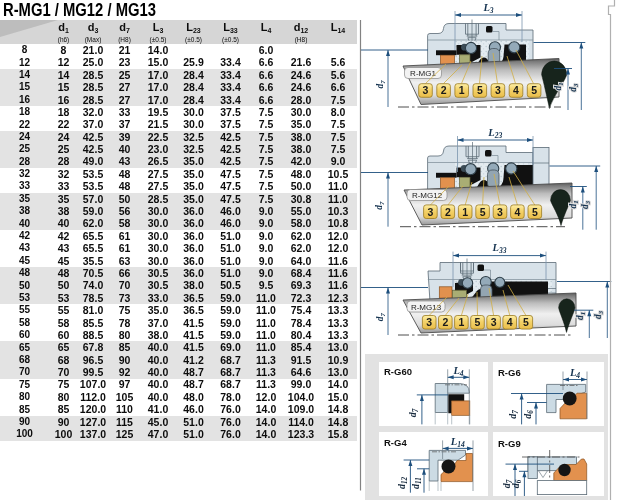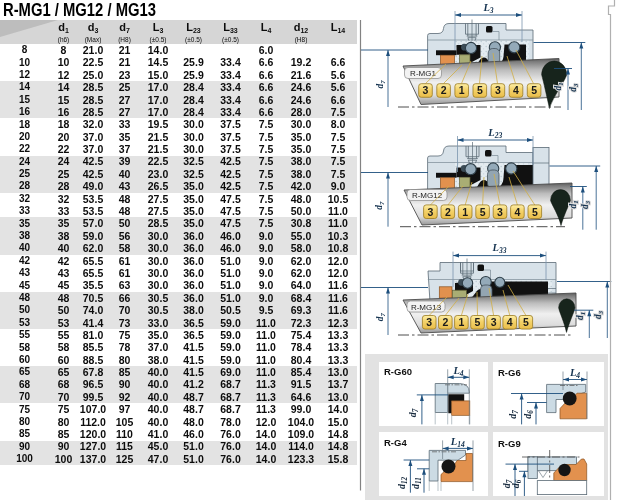--- a/index.html
+++ b/index.html
@@ -65,32 +65,20 @@
           <td>21.0</td>
           <td>21</td>
           <td>14.0</td>
           <td></td>
           <td></td>
           <td>6.0</td>
           <td></td>
           <td></td>
         </tr>
 
-<tr>
-          <td class="lbl">10</td>
-          <td>10</td>
-          <td>22.5</td>
-          <td>21</td>
-          <td>14.5</td>
-          <td>25.9</td>
-          <td>33.4</td>
-          <td>6.6</td>
-          <td>19.2</td>
-          <td>6.6</td>
-        </tr>
 
 <tr>
           <td class="lbl">12</td>
           <td>12</td>
           <td>25.0</td>
           <td>23</td>
           <td>15.0</td>
           <td>25.9</td>
           <td>33.4</td>
           <td>6.6</td>
@@ -143,32 +131,20 @@
           <td>32.0</td>
           <td>33</td>
           <td>19.5</td>
           <td>30.0</td>
           <td>37.5</td>
           <td>7.5</td>
           <td>30.0</td>
           <td>8.0</td>
         </tr>
 
-<tr>
-          <td class="lbl">20</td>
-          <td>20</td>
-          <td>37.0</td>
-          <td>35</td>
-          <td>21.5</td>
-          <td>30.0</td>
-          <td>37.5</td>
-          <td>7.5</td>
-          <td>35.0</td>
-          <td>7.5</td>
-        </tr>
 
 <tr>
           <td class="lbl">22</td>
           <td>22</td>
           <td>37.0</td>
           <td>37</td>
           <td>21.5</td>
           <td>30.0</td>
           <td>37.5</td>
           <td>7.5</td>
@@ -342,21 +318,21 @@
           <td>38.0</td>
           <td>50.5</td>
           <td>9.5</td>
           <td>69.3</td>
           <td>11.6</td>
         </tr>
 
 <tr class="g">
           <td class="lbl">53</td>
           <td>53</td>
-          <td>41.4</td>
+          <td>78.5</td>
           <td>73</td>
           <td>33.0</td>
           <td>36.5</td>
           <td>59.0</td>
           <td>11.0</td>
           <td>72.3</td>
           <td>12.3</td>
         </tr>
 
 <tr>
@@ -414,21 +390,21 @@
 <tr class="g">
           <td class="lbl">68</td>
           <td>68</td>
           <td>96.5</td>
           <td>90</td>
           <td>40.0</td>
           <td>41.2</td>
           <td>68.7</td>
           <td>11.3</td>
           <td>91.5</td>
-          <td>13.7</td>
+          <td>10.9</td>
         </tr>
 
 <tr class="g">
           <td class="lbl">70</td>
           <td>70</td>
           <td>99.5</td>
           <td>92</td>
           <td>40.0</td>
           <td>48.7</td>
           <td>68.7</td>

